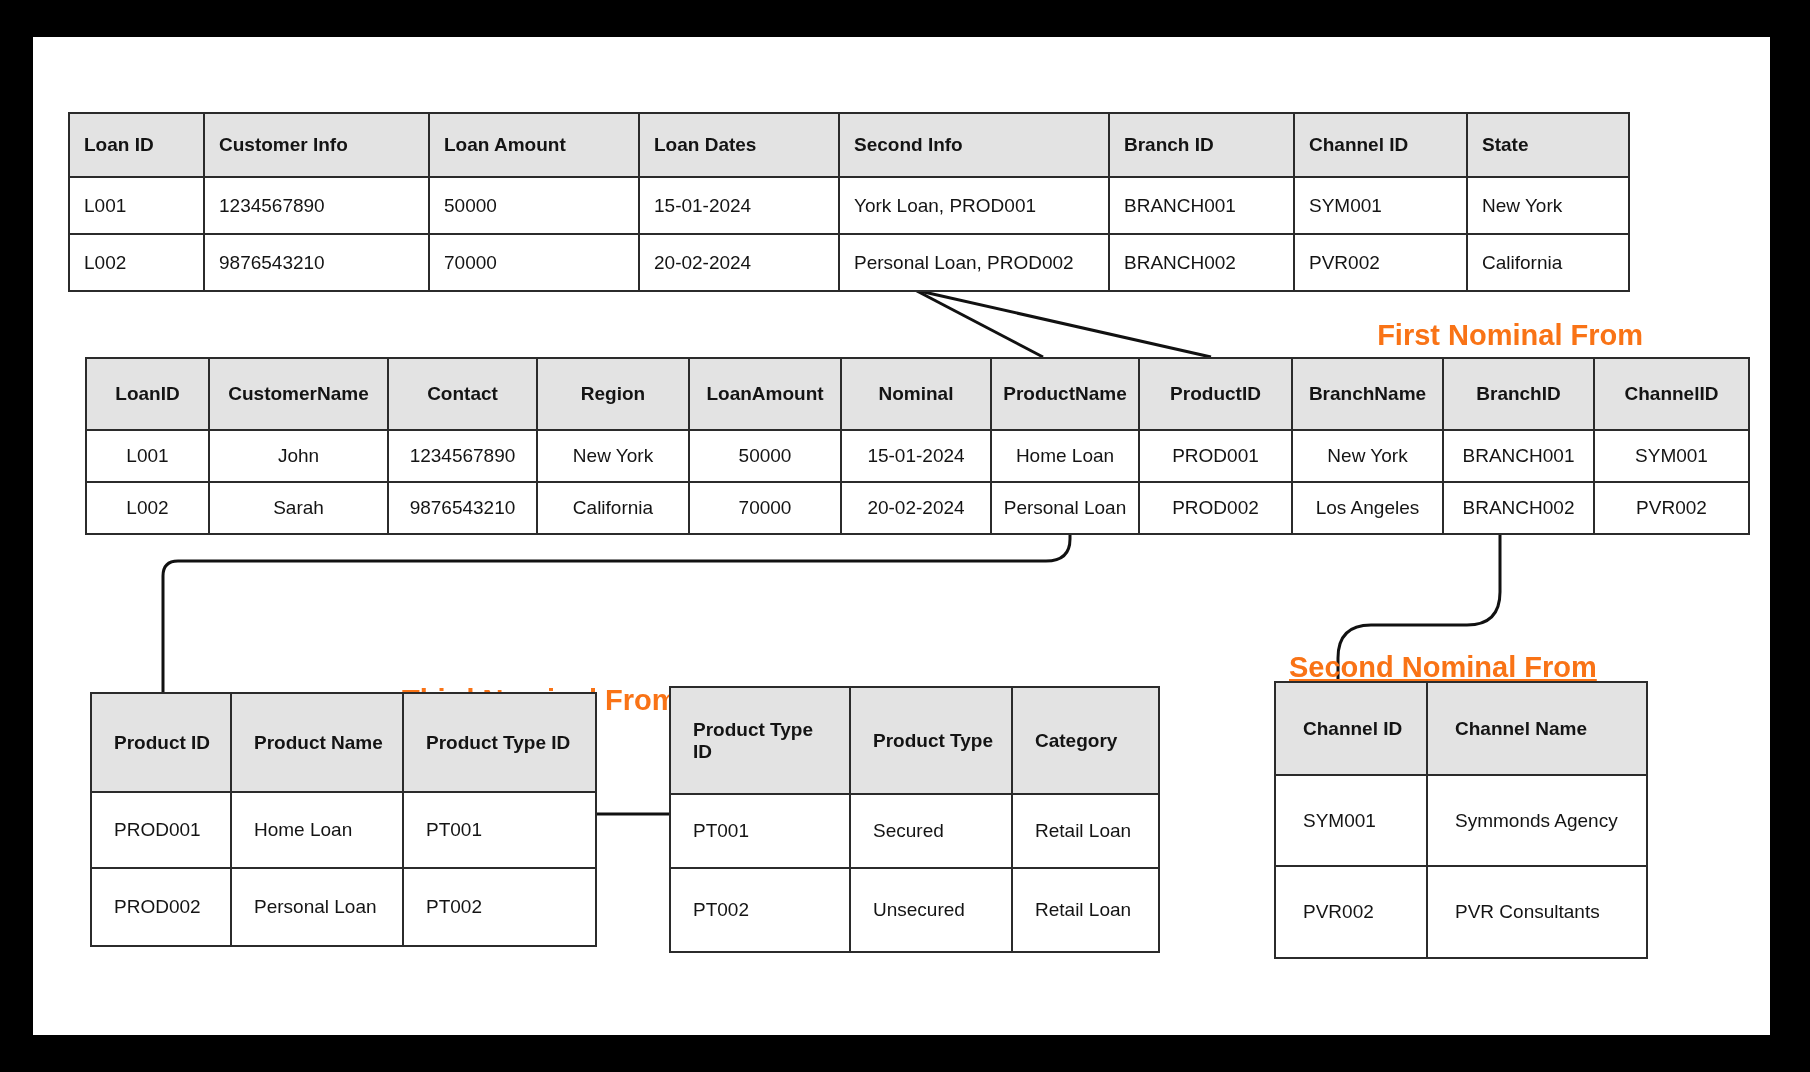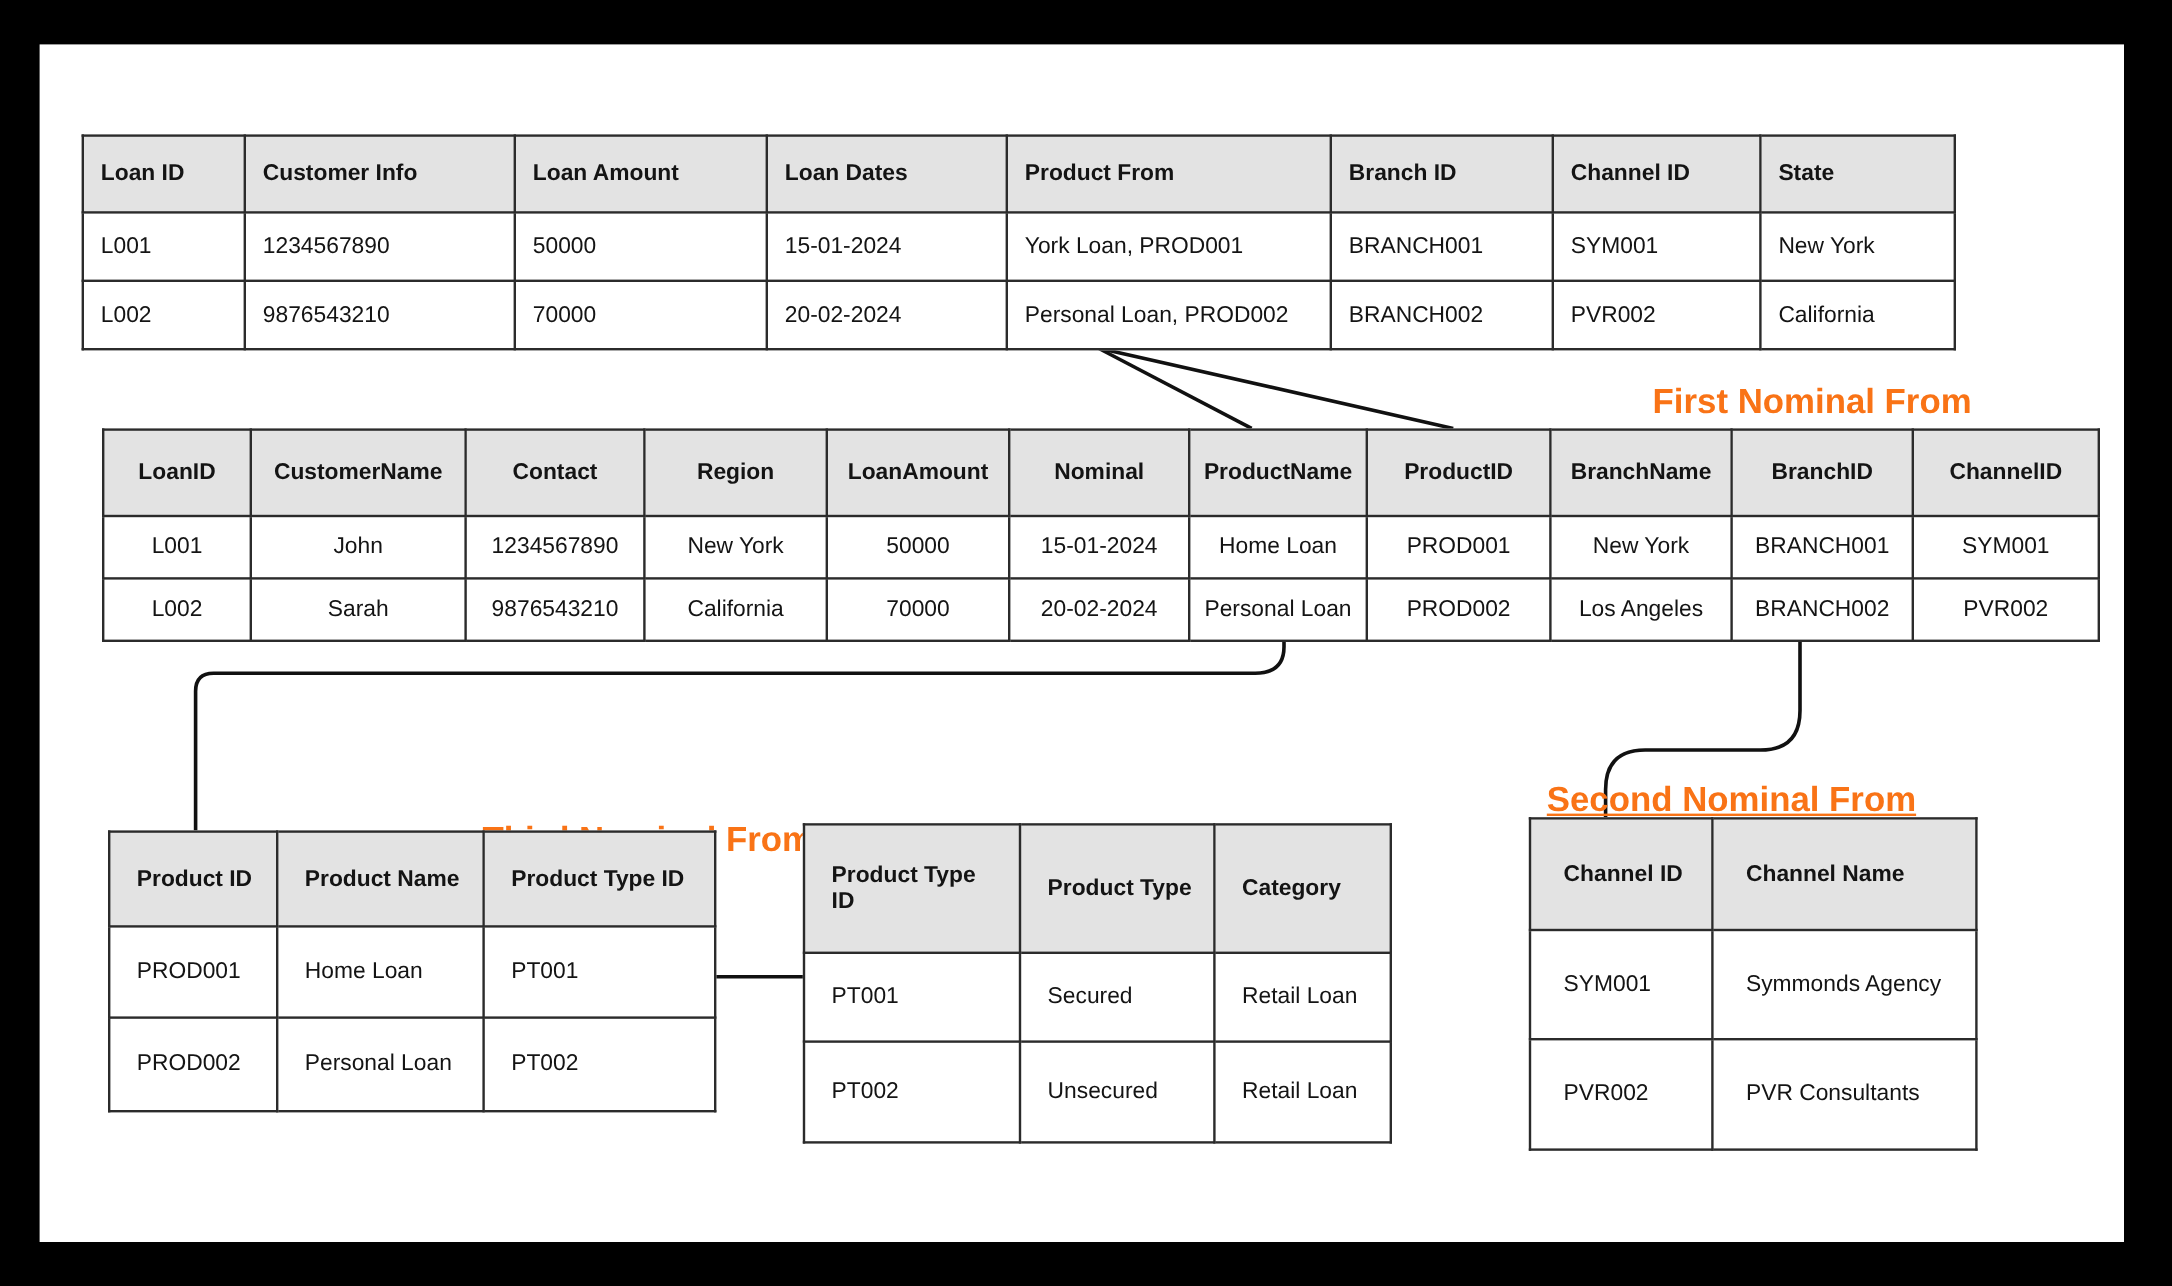--- a/index.html
+++ b/index.html
@@ -42,21 +42,21 @@
   .t1 .hr { height: 64px; }
   .t1 .dr { height: 57px; }
 
   .t2 { left: 85px; top: 357px; width: 1663px; }
   .t2 th, .t2 td { text-align: center; padding: 0 4px; }
   .t2 .hr { height: 72px; }
   .t2 .dr { height: 52px; }
 
   .t3 th, .t3 td { text-align: left; padding: 0 10px 0 22px; }
   .t3a { left: 90px;  top: 692px; width: 505px; }
-  .t3a .hr { height: 79px; } .t3a .dr1 { height: 76px; } .t3a .dr2 { height: 78px; }
+  .t3a .hr { height: 99px; } .t3a .dr1 { height: 76px; } .t3a .dr2 { height: 78px; }
   .t3b { left: 669px; top: 686px; width: 489px; }
   .t3b .hr { height: 107px; } .t3b .dr1 { height: 74px; } .t3b .dr2 { height: 84px; }
   .t3b th.wrapcol { padding-right: 24px; }
   .t3c { left: 1274px; top: 681px; width: 372px; }
   .t3c th, .t3c td { padding-left: 27px; }
   .t3c .hr { height: 93px; } .t3c .dr1 { height: 91px; } .t3c .dr2 { height: 92px; }
 
   .title { position: absolute; font-weight: 700; font-size: 29px; line-height: 36px; color: #f97316; margin-top: 12px; }
   .title-first  { left: 1185px; top: 305px; width: 458px; text-align: right; }
   .title-third  { left: 402px;  top: 670px; width: 500px; }
@@ -90,21 +90,21 @@
         <col style="width:185px">
         <col style="width:173px">
         <col style="width:162px">
     </colgroup>
     <tbody>
         <tr class="hr">
       <th>Loan ID</th>
       <th>Customer Info</th>
       <th>Loan Amount</th>
       <th>Loan Dates</th>
-      <th>Product From</th>
+      <th>Second Info</th>
       <th>Branch ID</th>
       <th>Channel ID</th>
       <th>State</th>
     </tr>
     <tr class="dr">
       <td>L001</td>
       <td>1234567890</td>
       <td>50000</td>
       <td>15-01-2024</td>
       <td>York Loan, PROD001</td>

